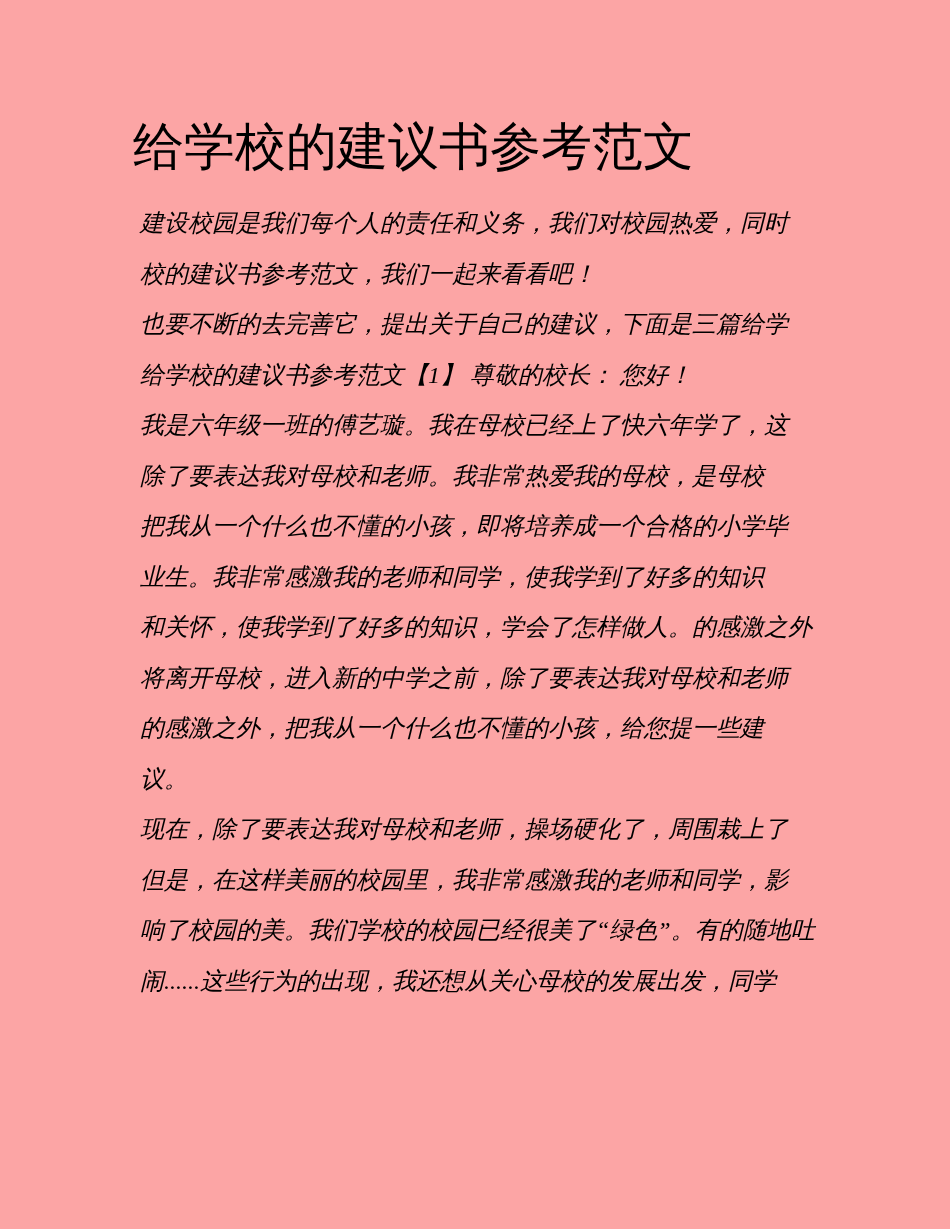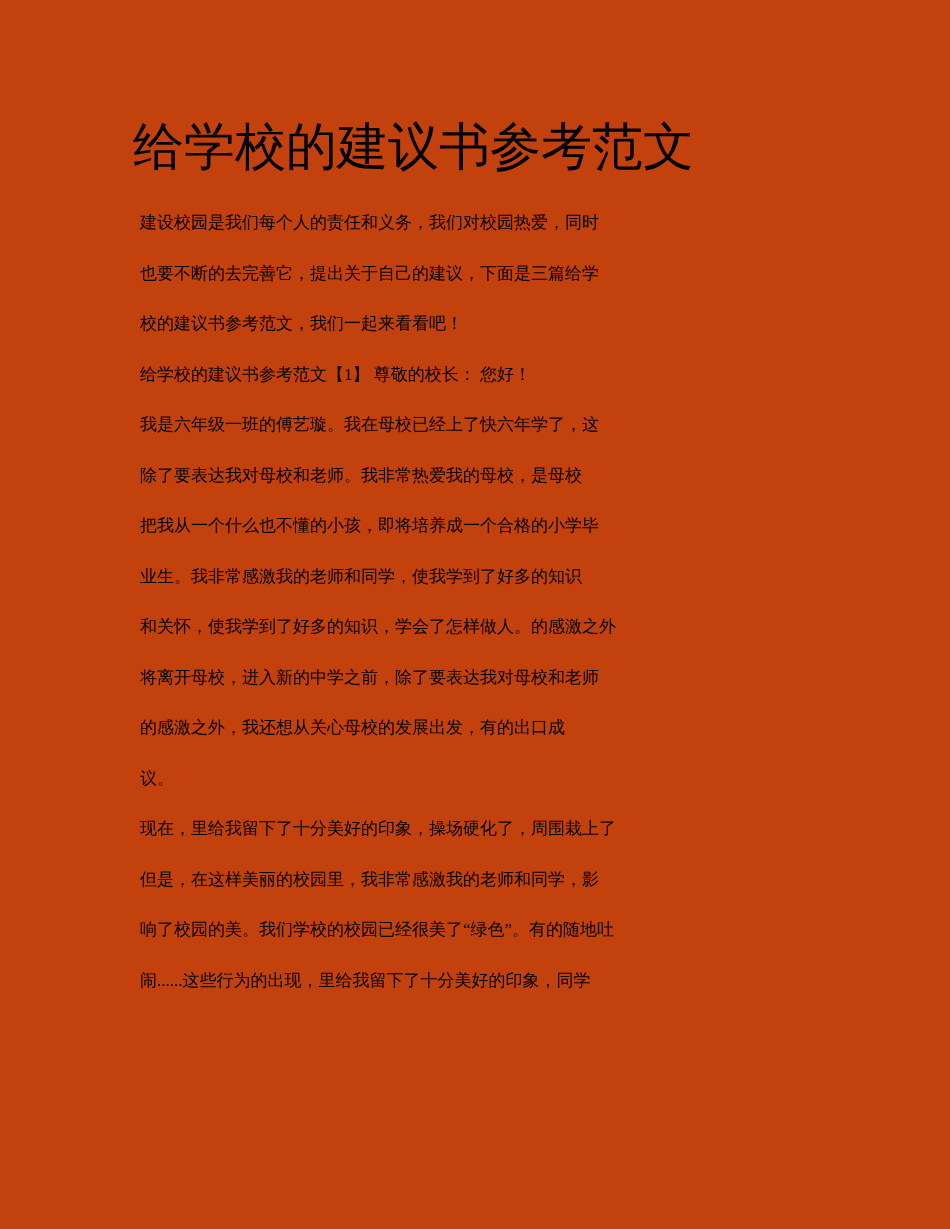--- a/index.html
+++ b/index.html
@@ -4,21 +4,21 @@
 <style>
   html, body {
     margin: 0;
     padding: 0;
     background: #ffffff;
   }
   .page {
     position: relative;
     width: 950px;
     height: 1229px;
-    background: #c2410c;
+    background: #fca5a5;
     overflow: hidden;
     font-family: "Liberation Serif", "DejaVu Serif", serif;
     color: #000000;
   }
   .title {
     position: absolute;
     left: 133px;
     top: 117px;
     margin: 0;
     font-size: 51px;
@@ -34,57 +34,58 @@
     top: 198px;
     width: 760px;
   }
   .paragraph {
     margin: 0;
     padding: 0;
   }
   .line {
     height: 50.5px;
     line-height: 50.5px;
-    font-size: 17px;
+    font-size: 24px;
     white-space: nowrap;
     letter-spacing: 0px;
     color: #000000;
+    font-style: italic;
   }
 </style>
 </head>
 <body>
 
 <div class="page">
 
   <h1 class="title">给学校的建议书参考范文</h1>
 
   <div class="body">
 
     <div class="paragraph">
       <div class="line">建设校园是我们每个人的责任和义务，我们对校园热爱，同时</div>
+      <div class="line">校的建议书参考范文，我们一起来看看吧！</div>
       <div class="line">也要不断的去完善它，提出关于自己的建议，下面是三篇给学</div>
-      <div class="line">校的建议书参考范文，我们一起来看看吧！</div>
     </div>
 
     <div class="paragraph">
       <div class="line">给学校的建议书参考范文【1】 尊敬的校长： 您好！</div>
     </div>
 
     <div class="paragraph">
       <div class="line">我是六年级一班的傅艺璇。我在母校已经上了快六年学了，这</div>
       <div class="line">除了要表达我对母校和老师。我非常热爱我的母校，是母校</div>
       <div class="line">把我从一个什么也不懂的小孩，即将培养成一个合格的小学毕</div>
       <div class="line">业生。我非常感激我的老师和同学，使我学到了好多的知识</div>
       <div class="line">和关怀，使我学到了好多的知识，学会了怎样做人。的感激之外</div>
       <div class="line">将离开母校，进入新的中学之前，除了要表达我对母校和老师</div>
-      <div class="line">的感激之外，我还想从关心母校的发展出发，有的出口成</div>
+      <div class="line">的感激之外，把我从一个什么也不懂的小孩，给您提一些建</div>
       <div class="line">议。</div>
     </div>
 
     <div class="paragraph">
-      <div class="line">现在，里给我留下了十分美好的印象，操场硬化了，周围栽上了</div>
+      <div class="line">现在，除了要表达我对母校和老师，操场硬化了，周围栽上了</div>
       <div class="line">但是，在这样美丽的校园里，我非常感激我的老师和同学，影</div>
       <div class="line">响了校园的美。我们学校的校园已经很美了“绿色”。有的随地吐</div>
-      <div class="line">闹......这些行为的出现，里给我留下了十分美好的印象，同学</div>
+      <div class="line">闹......这些行为的出现，我还想从关心母校的发展出发，同学</div>
     </div>
 
   </div>
 </div>
 
 </body></html>

